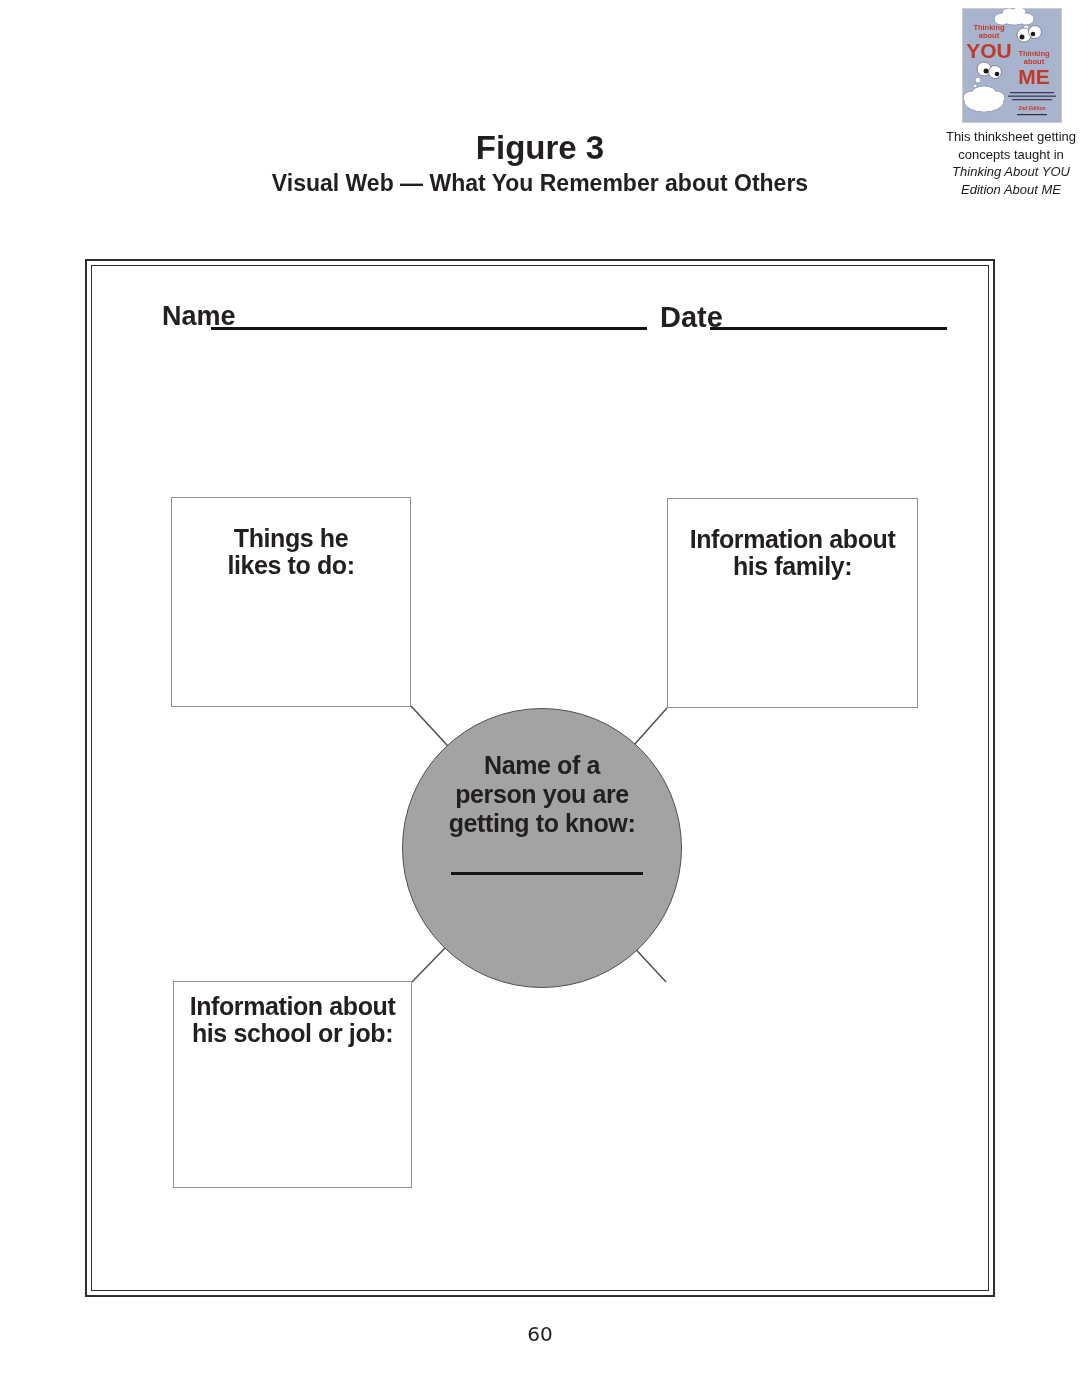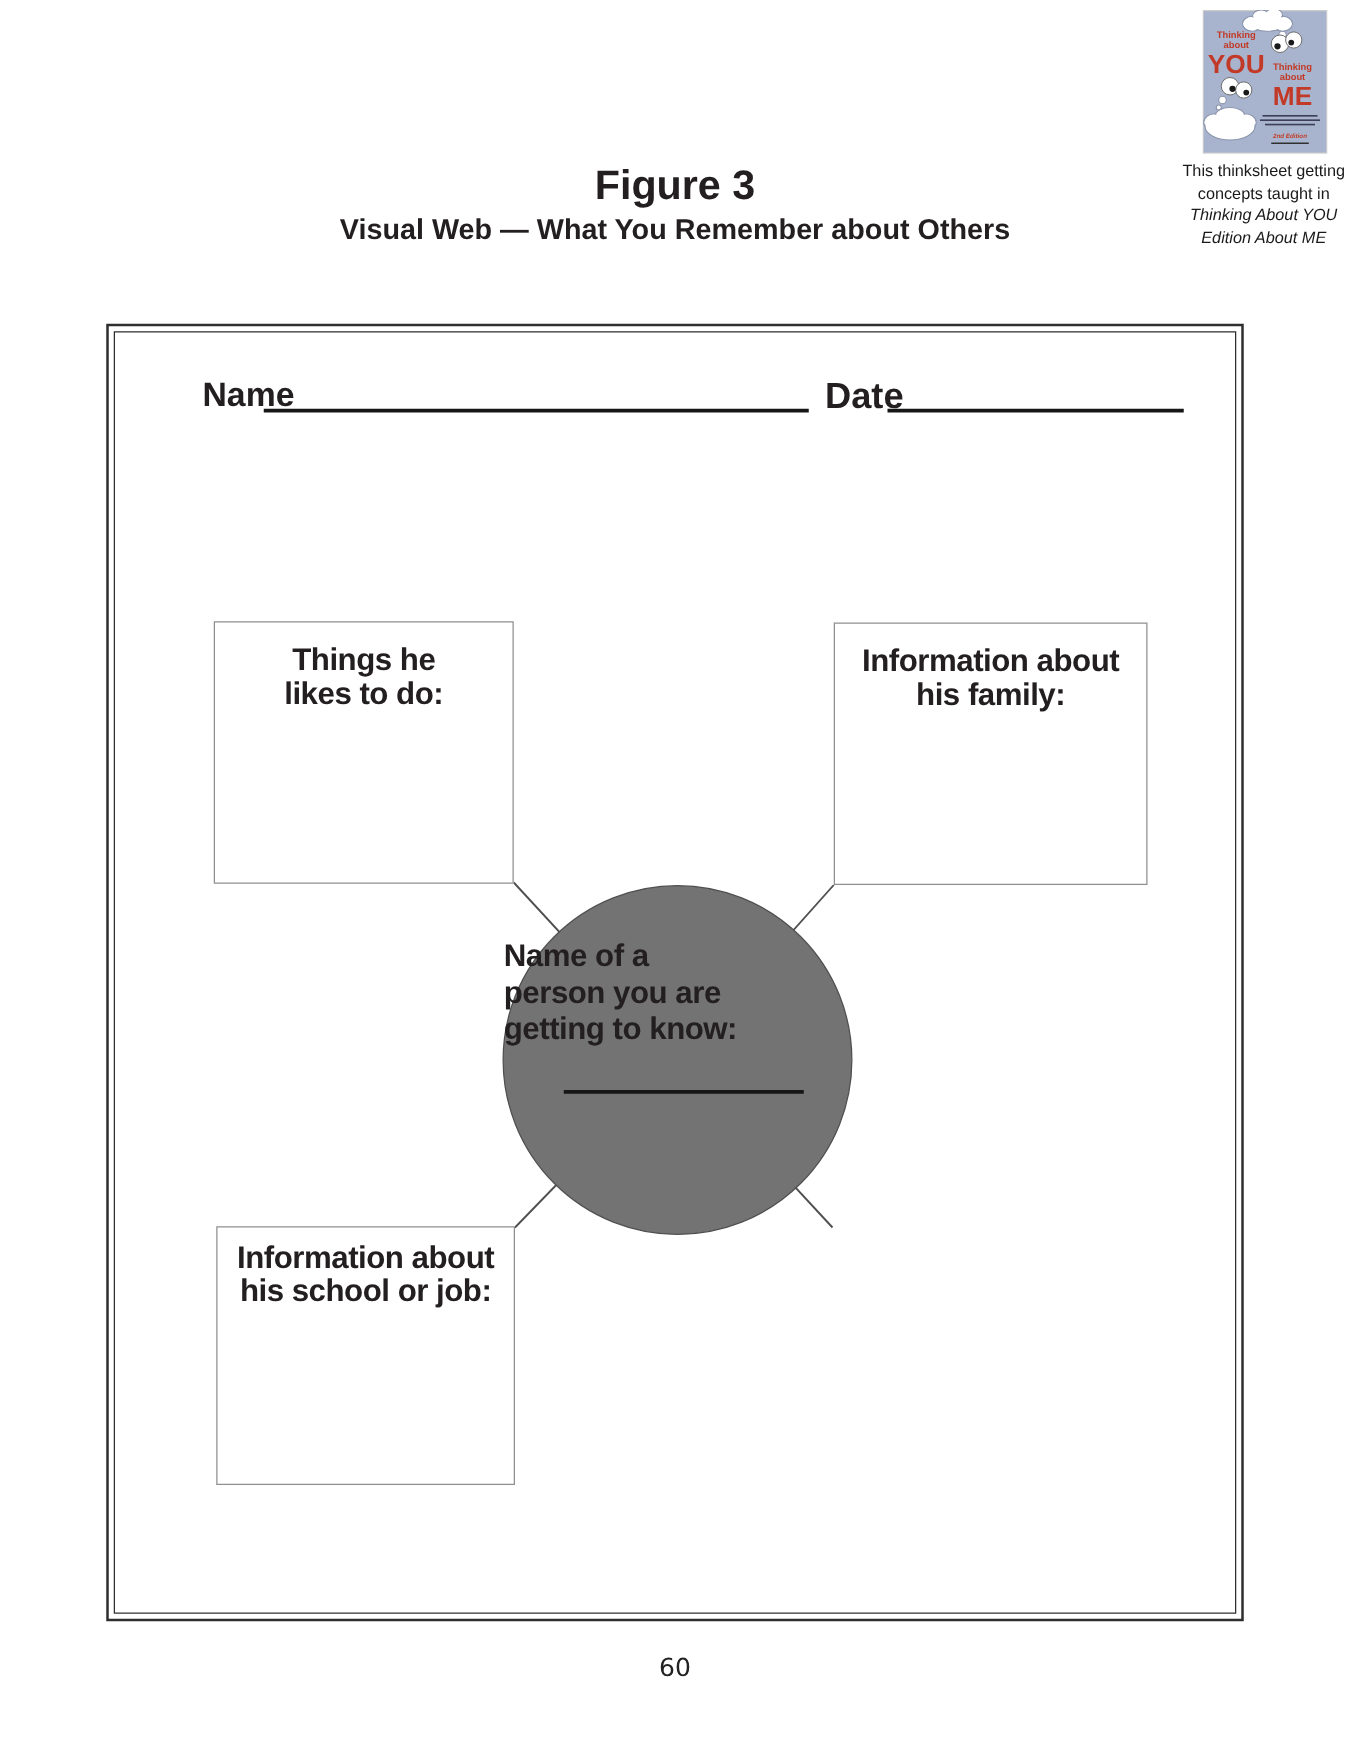--- a/index.html
+++ b/index.html
@@ -32,34 +32,34 @@
   
   .name-label { position:absolute; left:138px; top:301px; font-size:27px; font-weight:700;margin-left:24px; }
   .name-line  { position:absolute; left:211px; top:327px; width:436px; height:2.5px; background:#161616; }
   .date-label { position:absolute; left:660px; top:301px; font-size:29px; font-weight:700; }
   .date-line  { position:absolute; left:710px; top:327px; width:237px; height:2.5px; background:#161616; }
   
   .connectors { position:absolute; left:0; top:0; width:1080px; height:1398px; z-index:1; pointer-events:none; }
   
   .web-box {
     position:absolute; z-index:2; background:#ffffff; border:1.5px solid #8f8f8f;
-    text-align:center; padding-top:17px;
+    text-align:center; padding-top:27px;
   }
   .box-label {
     font-size:25px; font-weight:700; line-height:1.08; letter-spacing:-0.4px;
     white-space:pre-line; color:#231f20;
   }
   .box-tl { left:171px; top:497px; width:240px; height:210px; }
   .box-tr { left:667px; top:498px; width:251px; height:210px; }
   .box-bl { left:173px; top:981px; width:239px; height:207px; padding-top:11px; }
   .box-br { left:666px; top:981px; width:252px; height:207px; padding-top:11px; }
   
   .center-circle {
     position:absolute; z-index:2; left:402px; top:708px; width:280px; height:280px;
-    border-radius:50%; background:#737373; border:1.5px solid #4f4f4f; 
+    border-radius:50%; background:#a3a3a3; border:1.5px solid #4f4f4f; text-align:center;
   }
   .circle-label {
     margin-top:42px; font-size:25px; font-weight:700; line-height:1.16;
     letter-spacing:-0.4px; white-space:pre-line; color:#231f20;
   }
   .circle-blank { position:absolute; left:48px; top:163px; width:192px; height:2.5px; background:#161616; }
   .page-number {
     position:absolute; top:1322px; left:0; width:1080px; text-align:center;
     font-size:20px; color:#222222; font-family:"DejaVu Sans","Liberation Sans",sans-serif;
   }

